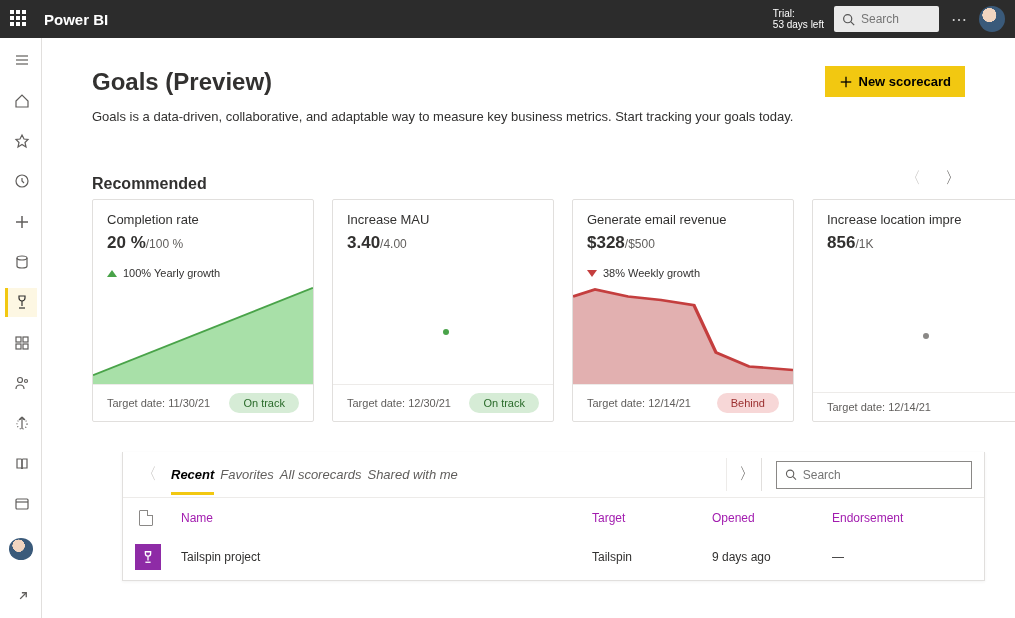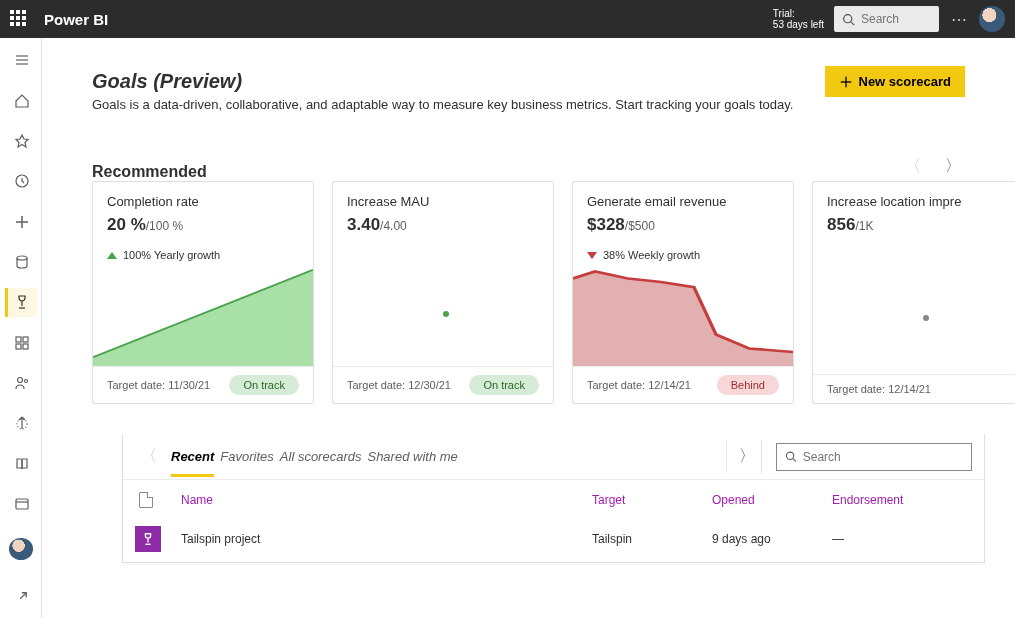--- a/index.html
+++ b/index.html
@@ -23,31 +23,31 @@
   .nav-item { width: 32px; height: 32px; display: flex; align-items: center; justify-content: center; cursor: pointer; border-left: 3px solid transparent; }
   .nav-item.active { border-left: 3px solid #f2c811; background: #fdf7e3; color: #000; }
   .nav-item svg { width: 16px; height: 16px; }
   .nav-avatar { margin-top: 8px; width: 24px; height: 24px; border-radius: 50%; background: radial-gradient(circle at 40% 35%, #f1d5c0 30%, #3a5a7a 31%); cursor: pointer; }
   .nav-spacer { flex: 1; }
   .nav-expand { width: 32px; height: 32px; display: flex; align-items: center; justify-content: center; cursor: pointer; color: #605e5c; margin-bottom: 6px; }
 
   
   .main { flex: 1; overflow: hidden; padding: 28px 0 0 50px; }
   .heading-row { display: flex; align-items: center; padding-right: 50px; }
-  h1 { font-size: 20px; font-weight: 600; font-style: italic; }
+  h1 { font-size: 24px; font-weight: 600; }
   .new-btn { margin-left: auto; background: #f2c811; border: none; padding: 8px 14px; font-size: 13px; font-weight: 600; cursor: pointer; display: flex; align-items: center; gap: 6px; }
-  .subtitle { font-size: 13px; color: #323130; padding-right: 50px; }
+  .subtitle { margin-top: 12px; font-size: 13px; color: #323130; padding-right: 50px; }
 
   .section-row { margin-top: 40px; display: flex; align-items: flex-end; padding-right: 50px; }
   .section-title { font-size: 16px; font-weight: 600; }
   .carousel-nav { margin-left: auto; display: flex; gap: 16px; color: #605e5c; }
   .carousel-nav span { cursor: pointer; padding: 4px; }
   .carousel-nav .disabled { color: #c8c6c4; cursor: default; }
 
-  .cards { margin-top: 0; display: flex; gap: 18px; overflow: hidden; }
+  .cards { margin-top: 6px; display: flex; gap: 18px; overflow: hidden; }
   .card { width: 222px; flex-shrink: 0; border: 1px solid #e1dfdd; border-radius: 2px; background: #fff; display: flex; flex-direction: column; }
   .card-head { padding: 12px 14px 8px; }
   .card-title { font-size: 13px; color: #323130; margin-bottom: 6px; }
   .card-value { font-size: 17px; font-weight: 600; }
   .card-value .denom { font-size: 12px; font-weight: 400; color: #605e5c; }
   .growth-row { display: flex; align-items: center; gap: 6px; padding: 6px 14px 0; font-size: 11px; color: #323130; }
   .tri-up { width: 0; height: 0; border-left: 5px solid transparent; border-right: 5px solid transparent; border-bottom: 7px solid #49a349; }
   .tri-down { width: 0; height: 0; border-left: 5px solid transparent; border-right: 5px solid transparent; border-top: 7px solid #c43e3e; }
   .spark-wrap { flex: 1; position: relative; min-height: 105px; }
   .spark-wrap svg { position: absolute; left: 0; right: 0; bottom: 0; width: 100%; height: 100%; }

